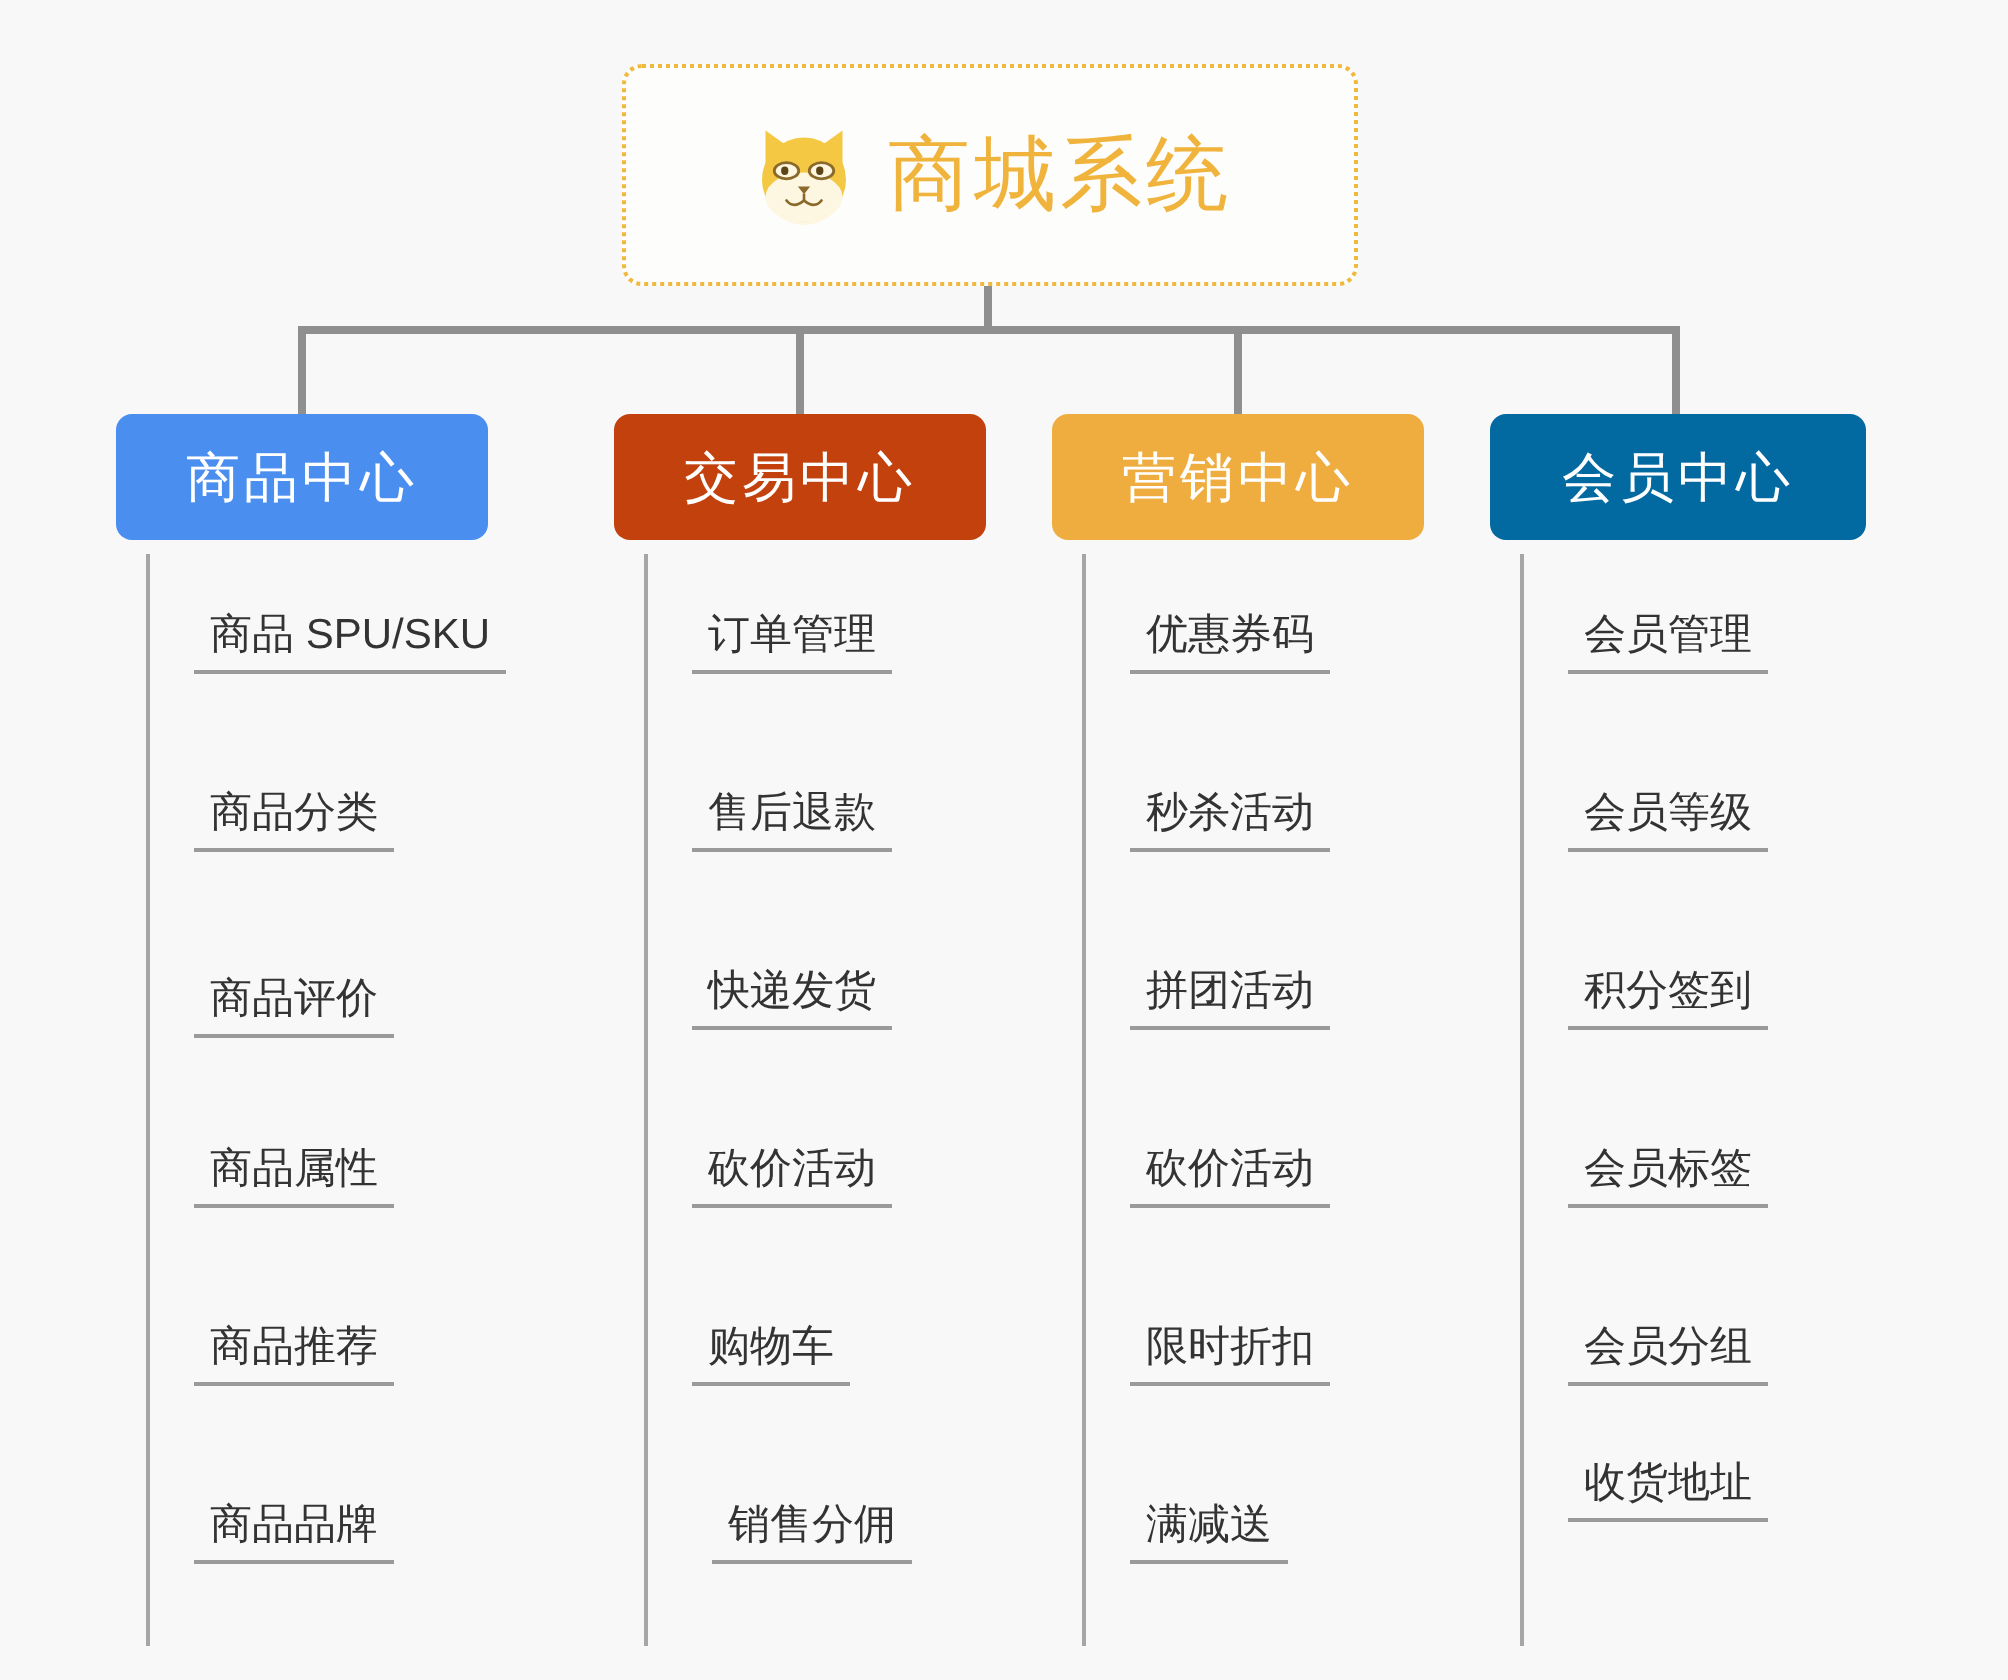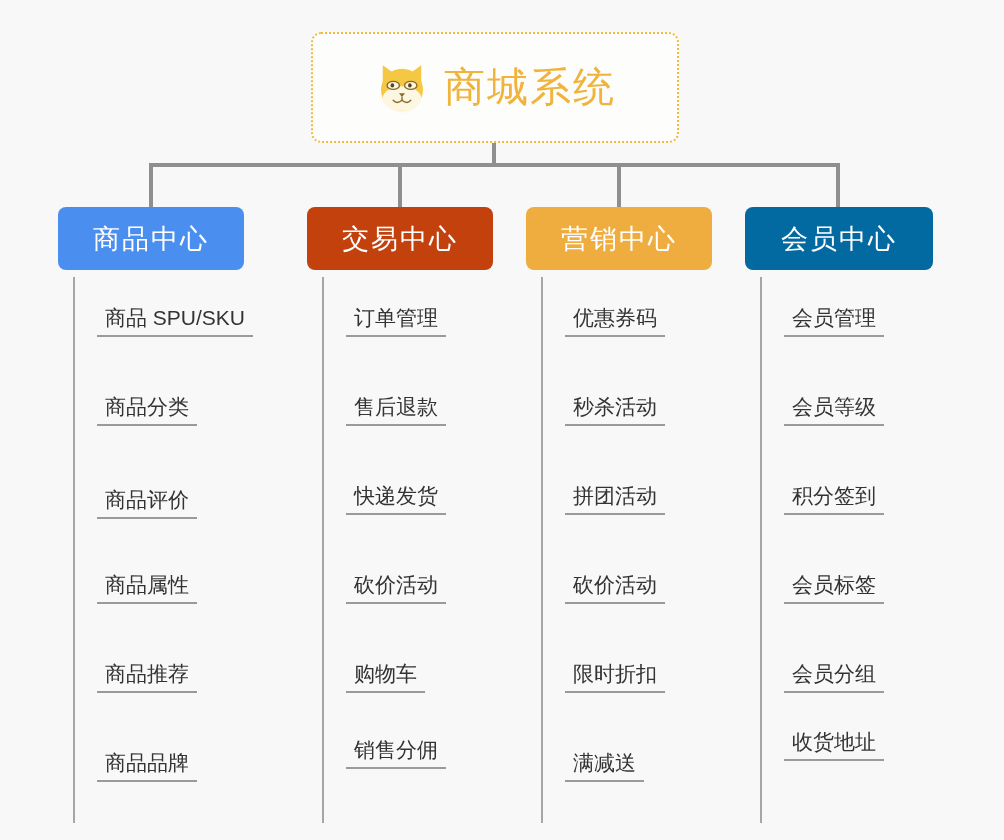--- a/index.html
+++ b/index.html
@@ -152,21 +152,21 @@
       </div>
     <div class="leaf-item" style="top:178px;">
       <span class="leaf-label">快递发货</span>
       </div>
     <div class="leaf-item" style="top:267px;">
       <span class="leaf-label">砍价活动</span>
       </div>
     <div class="leaf-item" style="top:356px;">
       <span class="leaf-label">购物车</span>
       </div>
-    <div class="leaf-item" style="top:432px;">
+    <div class="leaf-item" style="top:445px;padding-left:10px;">
       <span class="leaf-label">销售分佣</span>
       </div>
   </div>
 
   <div class="cat-card" style="left:526px; top:207px; width:186px; background:#eead3e;">
     <span>营销中心</span>
   </div>
   <div class="leaf-col" style="left:541px; top:277px; height:546px;">
     <div class="spine" style="height:546px;"></div>
     <div class="leaf-item" style="top:0px;">

